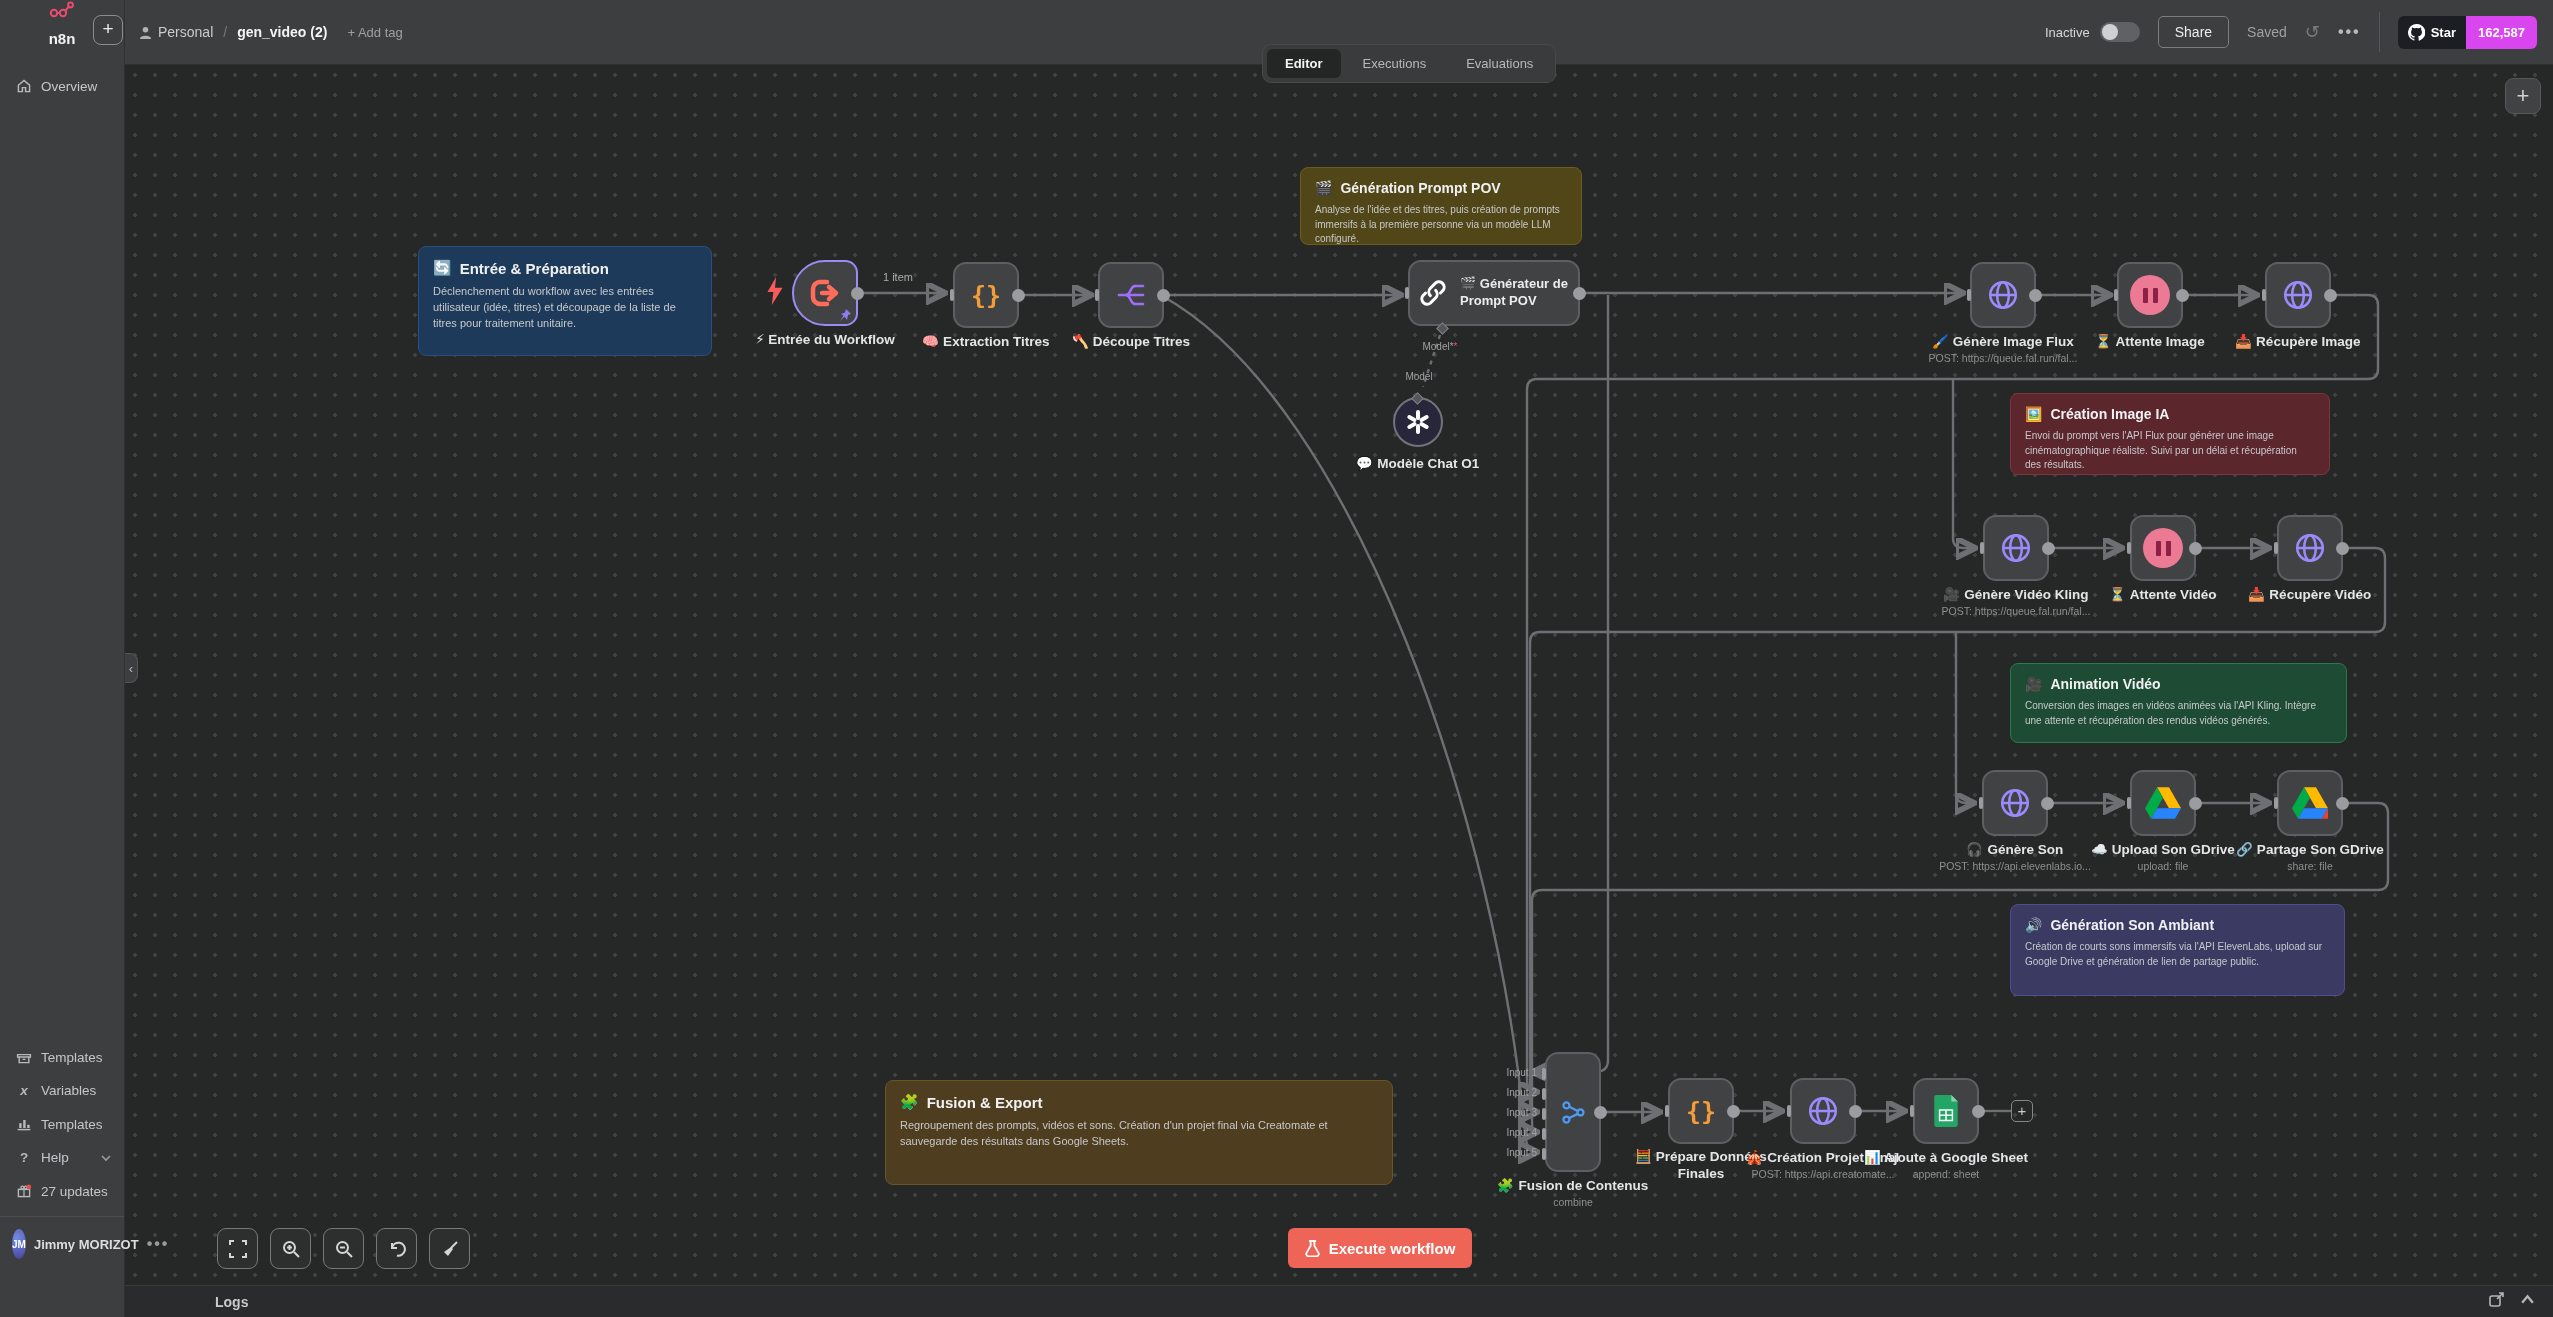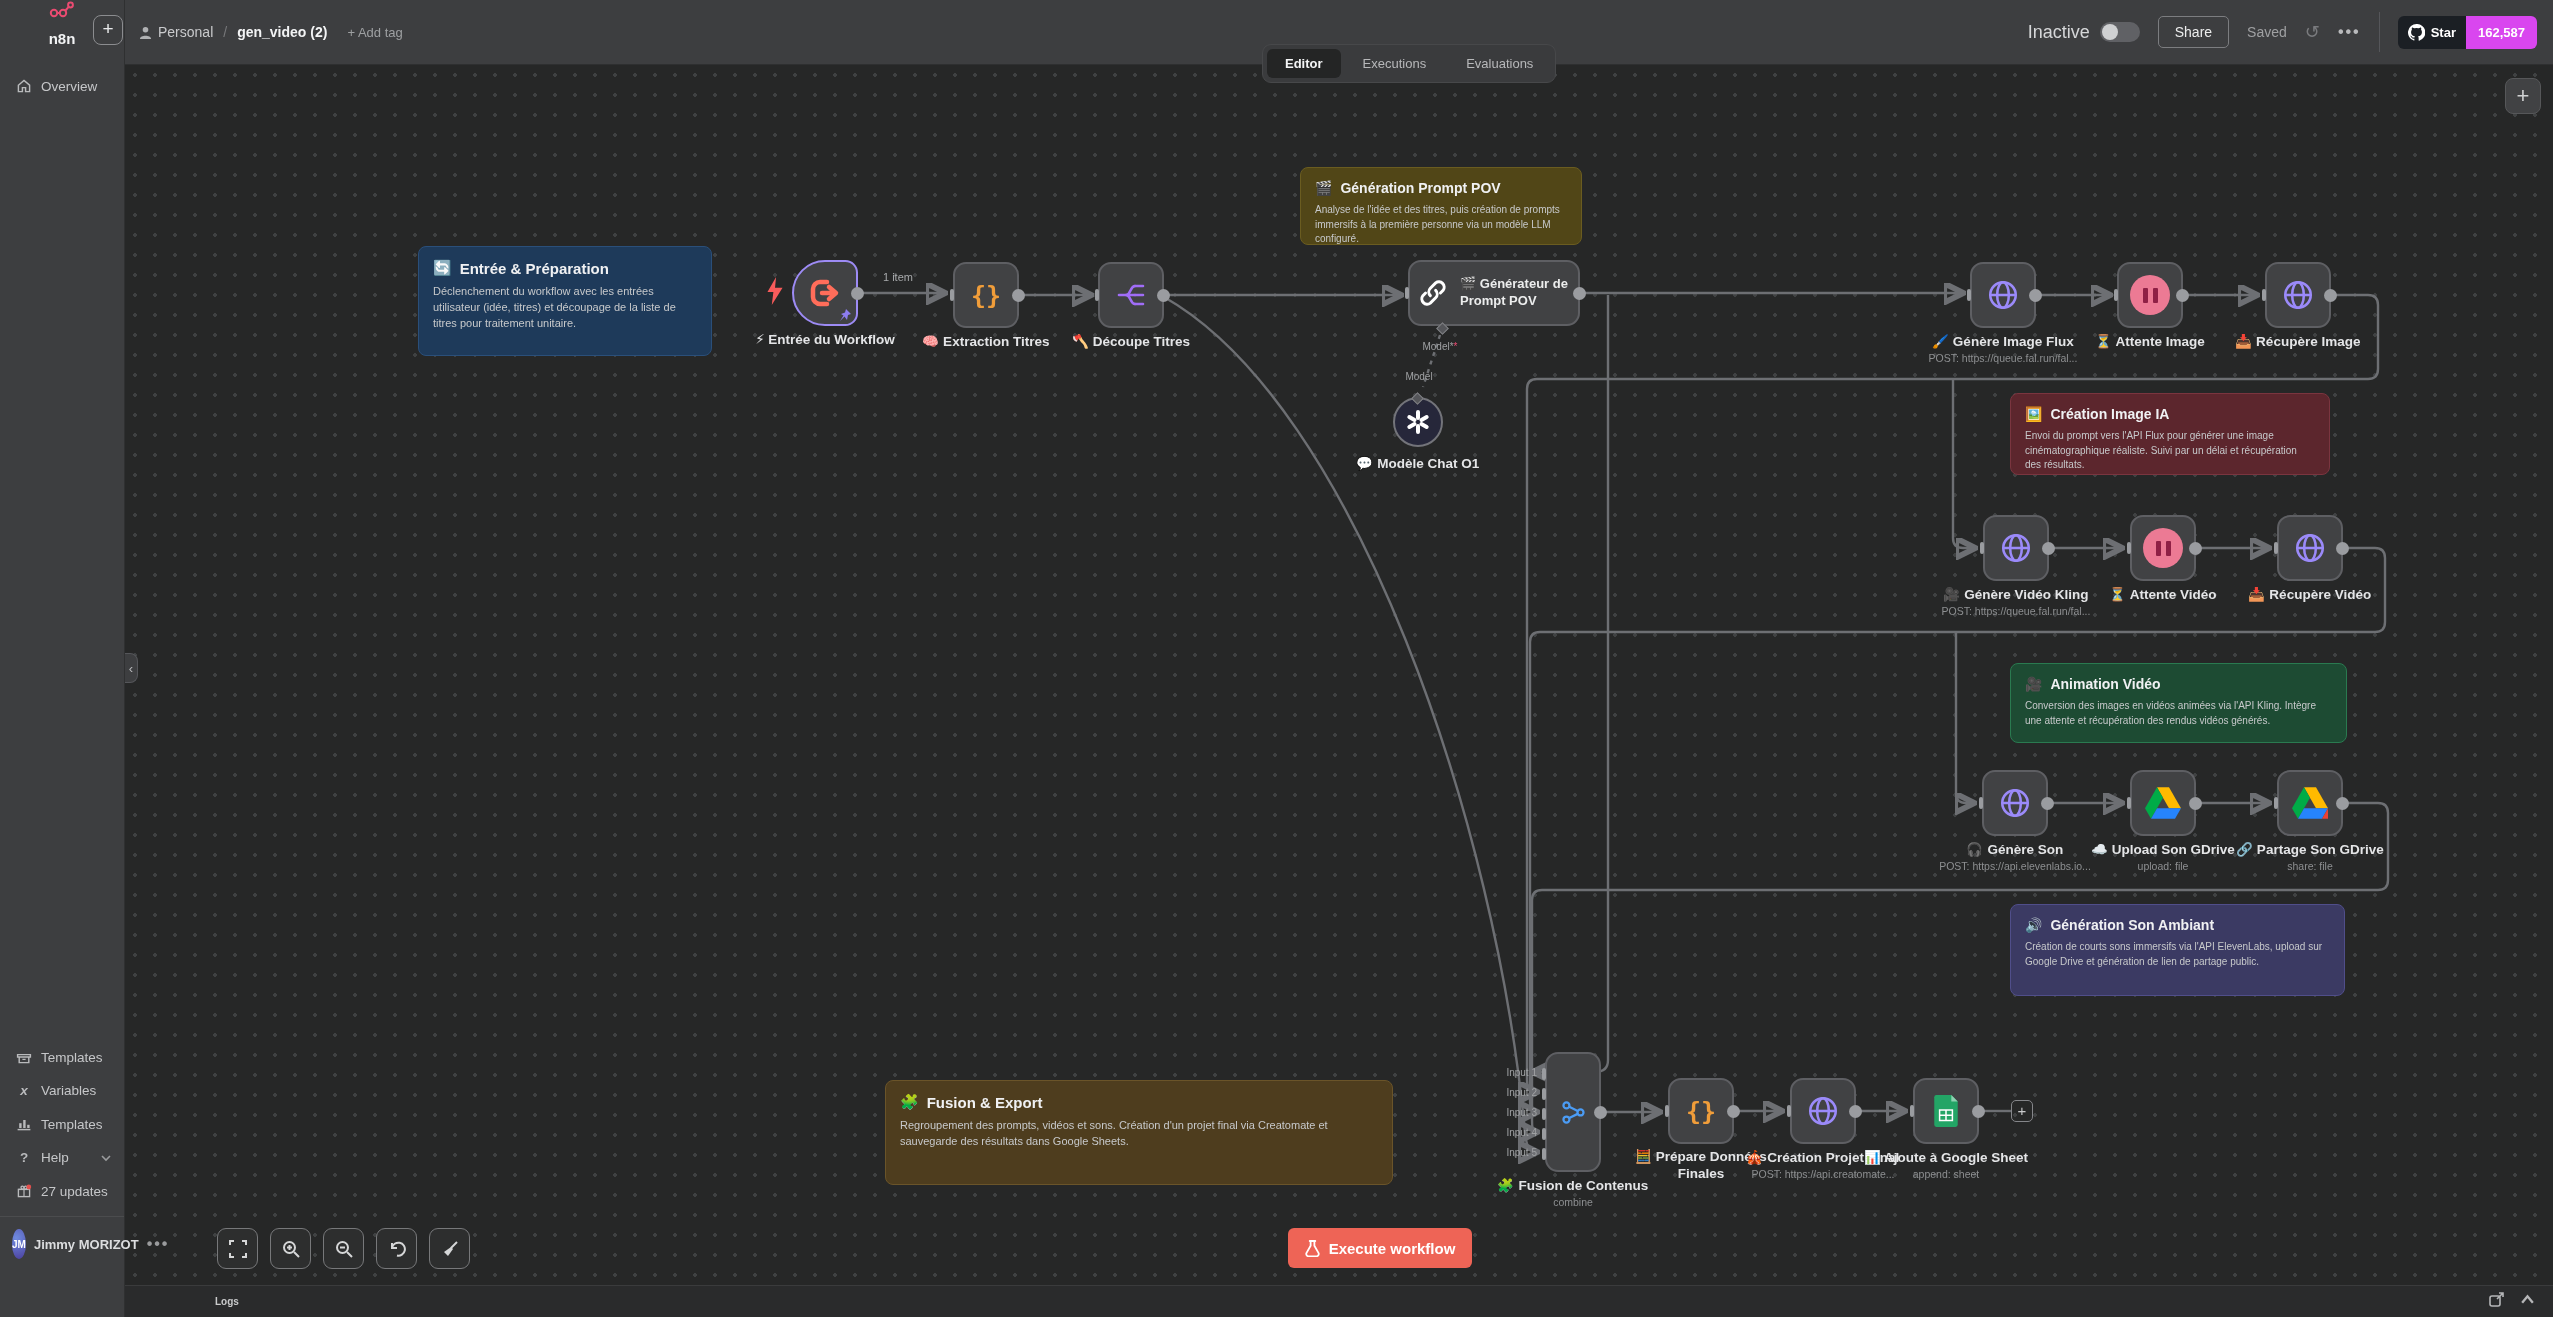--- a/index.html
+++ b/index.html
@@ -21,21 +21,21 @@
   .avatar { width:30px; height:30px; border-radius:50%; background:radial-gradient(circle at 30% 30%, #6f8be0, #4b3f9e);
     color:#fff; font-size:10px; font-weight:bold; display:flex; align-items:center; justify-content:center; }
   .user-name { font-size:13px; font-weight:bold; color:#dcdddf; }
   .dots { color:#9a9b9d; letter-spacing:2px; font-weight:bold; }
   .crumbs { display:flex; align-items:center; gap:10px; padding-left:14px; font-size:14px; }
   .crumb-proj { color:#c9cacc; display:flex; align-items:center; gap:6px; cursor:pointer; }
   .crumb-sep { color:#77787a; }
   .crumb-wf { color:#f3f4f5; font-weight:bold; cursor:pointer; }
   .add-tag { color:#9ea0a2; font-size:13px; margin-left:10px; cursor:pointer; }
   .topbar-right { margin-left:auto; display:flex; align-items:center; gap:18px; padding-right:16px; }
-  .inactive-wrap { display:flex; align-items:center; gap:10px; font-size:18px; color:#d6d7d9; }
+  .inactive-wrap { display:flex; align-items:center; gap:10px; font-size:13px; color:#d6d7d9; }
   .toggle { width:40px; height:20px; border-radius:10px; background:#606165; position:relative; cursor:pointer; }
   .toggle .knob { position:absolute; left:2px; top:2px; width:16px; height:16px; border-radius:50%; background:#cfd0d2; }
   .share-btn { border:1px solid #7c7d80; border-radius:5px; padding:7px 16px; font-size:14px; color:#eceded;
     background:transparent; cursor:pointer; }
   .saved { color:#9fa0a2; font-size:14px; }
   .hist { color:#7a7b7e; font-size:18px; cursor:pointer; }
   .menu-dots { color:#b9babc; font-weight:bold; letter-spacing:2px; cursor:pointer; }
   .hdr-sep { width:1px; height:40px; background:#55565a; }
   .gh { display:flex; align-items:stretch; border-radius:6px; overflow:hidden; cursor:pointer; font-size:13px; }
   .gh .gh-left { background:#1b1f24; color:#fff; display:flex; align-items:center; gap:6px; padding:8px 10px; font-weight:bold; }
@@ -85,21 +85,21 @@
   .canvas-plus { position:absolute; left:2380px; top:13px; width:36px; height:36px; background:#414244;
     border:1px solid #565759; border-radius:8px; color:#d0d1d2; font-size:22px; line-height:33px; text-align:center;
     cursor:pointer; z-index:10; }
   .mini-plus { position:absolute; left:1886px; top:1035px; width:22px; height:22px; border:1.5px solid #85868a;
     border-radius:5px; color:#c9cacc; font-size:15px; line-height:19px; text-align:center; z-index:3; cursor:pointer; }
   .collapse-handle { position:absolute; left:0; top:588px; width:13px; height:30px; background:#3d3e40;
     border:1px solid #55565a; border-left:none; border-radius:0 8px 8px 0; color:#b9babc; font-size:13px;
     display:flex; align-items:center; justify-content:center; cursor:pointer; z-index:10; }
   .logsbar { position:absolute; left:125px; bottom:0; width:2428px; height:32px; background:#2a2b2c;
     border-top:1px solid #3a3b3c; display:flex; align-items:center; z-index:20; }
-  .logs-title { font-size:10px; font-weight:bold; color:#c9cacb; padding-left:90px;text-align:center; }
+  .logs-title { font-size:14px; font-weight:bold; color:#c9cacb; padding-left:90px;text-align:center; }
   .logs-icons { margin-left:auto; display:flex; gap:16px; padding-right:18px; color:#b5b6b8; }
   .logs-icons span { cursor:pointer; }
   svg.nicon { display:block; }
 </style>
 </head>
 <body>
 
 <aside class="sidebar">
   <div class="logo-row">
     <svg width="26" height="22" viewBox="0 0 26 22">

